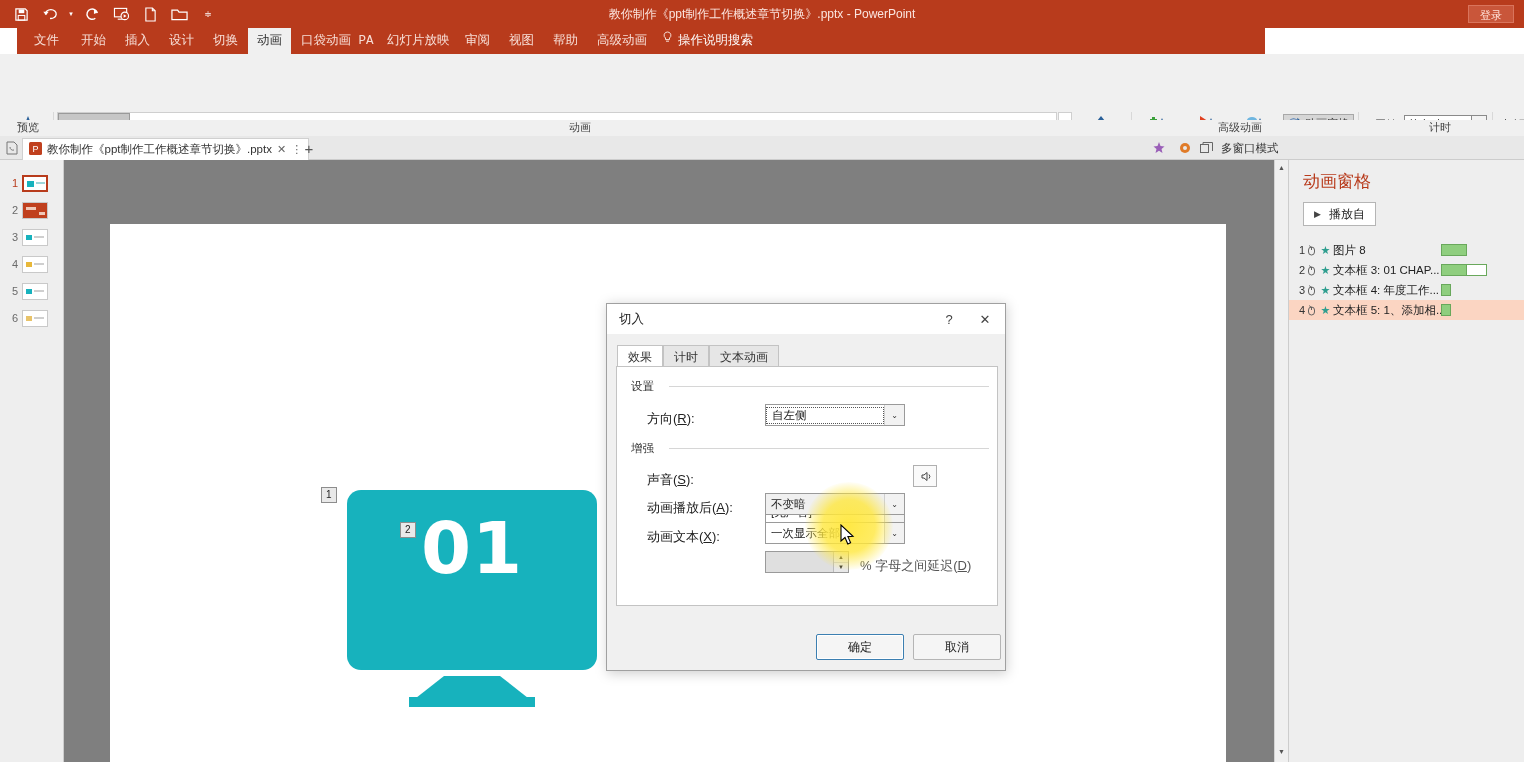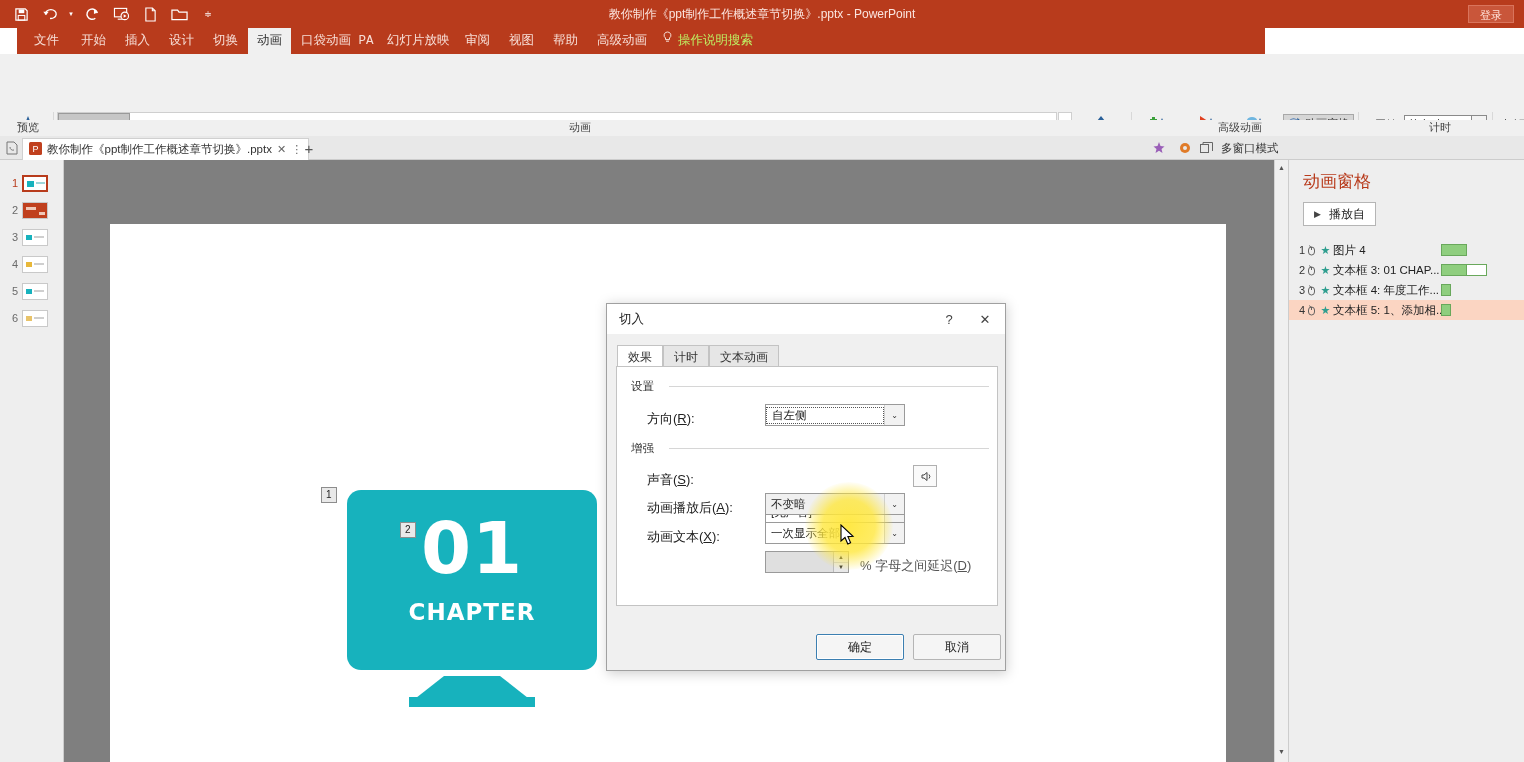--- a/index.html
+++ b/index.html
@@ -15,21 +15,21 @@
   .qat .qitem svg{display:block;}
   .title-text{position:absolute;left:0;top:0;width:1524px;height:28px;line-height:28px;text-align:center;
     color:#fbe5df;font-size:12px;}
   .signin{position:absolute;right:10px;top:5px;height:18px;padding:0 11px;line-height:18px;
     background:#c9563a;color:#ffe2d9;font-size:11px;border:1px solid #d9745c;cursor:pointer;}
   
   .tabrow{position:absolute;left:17px;top:28px;width:1248px;height:26px;background:#b83b1c;font-family:Liberation Mono, monospace;}
   .tab{position:absolute;top:0;height:26px;line-height:26px;color:#f7ded6;font-size:12.5px;
        padding:0 9px;cursor:pointer;white-space:nowrap;}
   .tab.active{background:#f0f0f0;color:#333;}
-  .tellme{position:absolute;top:0;height:26px;line-height:26px;color:#bef264;font-size:12.5px;
+  .tellme{position:absolute;top:0;height:26px;line-height:26px;color:#ffffff;font-size:12.5px;
        display:flex;align-items:center;gap:5px;cursor:pointer;white-space:nowrap;}
   
   .ribbon{position:absolute;left:0;top:54px;width:1524px;height:82px;background:#f0f0f0;border-bottom:1px solid #d4d4d4;}
   .ribbon-labels{position:absolute;left:0;top:120px;width:1524px;height:16px;background:#f0f0f0;}
   .grp-label{position:absolute;font-size:11px;color:#444;text-align:center;}
   .sep{position:absolute;top:58px;width:1px;height:72px;background:#d8d8d8;}
   .bigbtn{position:absolute;width:48px;top:58px;text-align:center;cursor:pointer;}
   .bigbtn .glyph{height:30px;display:flex;align-items:center;justify-content:center;}
   .bigbtn .lbl{font-size:11px;color:#333;line-height:12px;margin-top:2px;}
   .bigbtn .carets{font-size:8px;color:#555;line-height:8px;}
@@ -566,21 +566,20 @@
     </div>
   </div>
 </div>
 
 <div class="canvasarea">
   <div class="slide">
     <div class="monitor"></div>
     <div class="monitor-neck"></div>
     <div class="monitor-base"></div>
     <div class="num01">01</div>
-    <div class="chapter">CHAPTER</div>
     <div class="animtag" style="left:211px;top:263px;">1</div>
     <div class="animtag" style="left:290px;top:298px;">2</div>
   </div>
   <div class="vscroll">
     <div class="arw">▲</div>
     <div style="height:570px;"></div>
     <div class="arw">▼</div>
   </div>
 </div>
 
@@ -593,21 +592,21 @@
   <div class="animrow" style="top:80px;">
     <div class="ar-num">1</div>
     <div class="ar-mouse">
       <svg width="9" height="11" viewBox="0 0 9 11">
           <rect x="1.5" y="2" width="6" height="8" rx="3" fill="none" stroke="#555" stroke-width="0.9"></rect>
           <path d="M4.5 2 v3" stroke="#555" stroke-width="0.9"></path>
           <path d="M2 0.5 L4 2" stroke="#555" stroke-width="0.8"></path>
         </svg>
     </div>
     <div class="ar-star">★</div>
-    <div class="ar-label">图片 4</div>
+    <div class="ar-label">图片 8</div>
     <div class="ar-bar" style="width:26px;margin-right:58px;"></div>
   </div>
   <div class="animrow" style="top:100px;">
     <div class="ar-num">2</div>
     <div class="ar-mouse">
       <svg width="9" height="11" viewBox="0 0 9 11">
           <rect x="1.5" y="2" width="6" height="8" rx="3" fill="none" stroke="#555" stroke-width="0.9"></rect>
           <path d="M4.5 2 v3" stroke="#555" stroke-width="0.9"></path>
           <path d="M2 0.5 L4 2" stroke="#555" stroke-width="0.8"></path>
         </svg>

